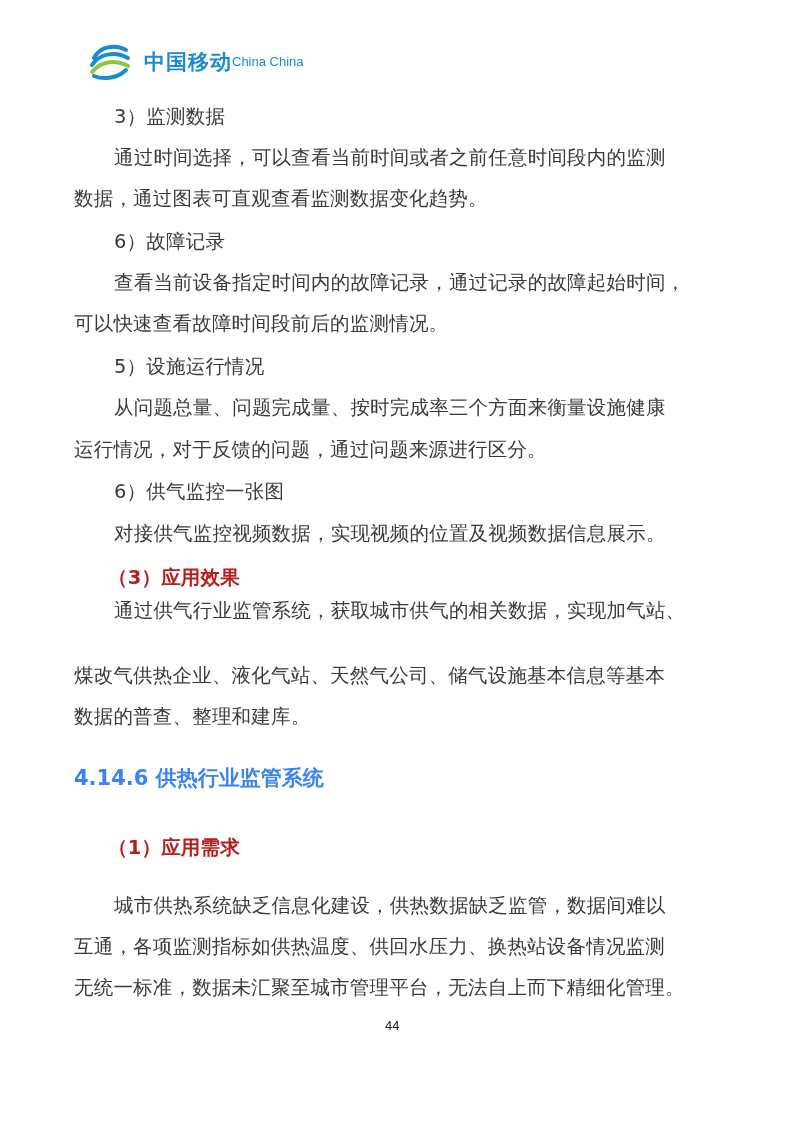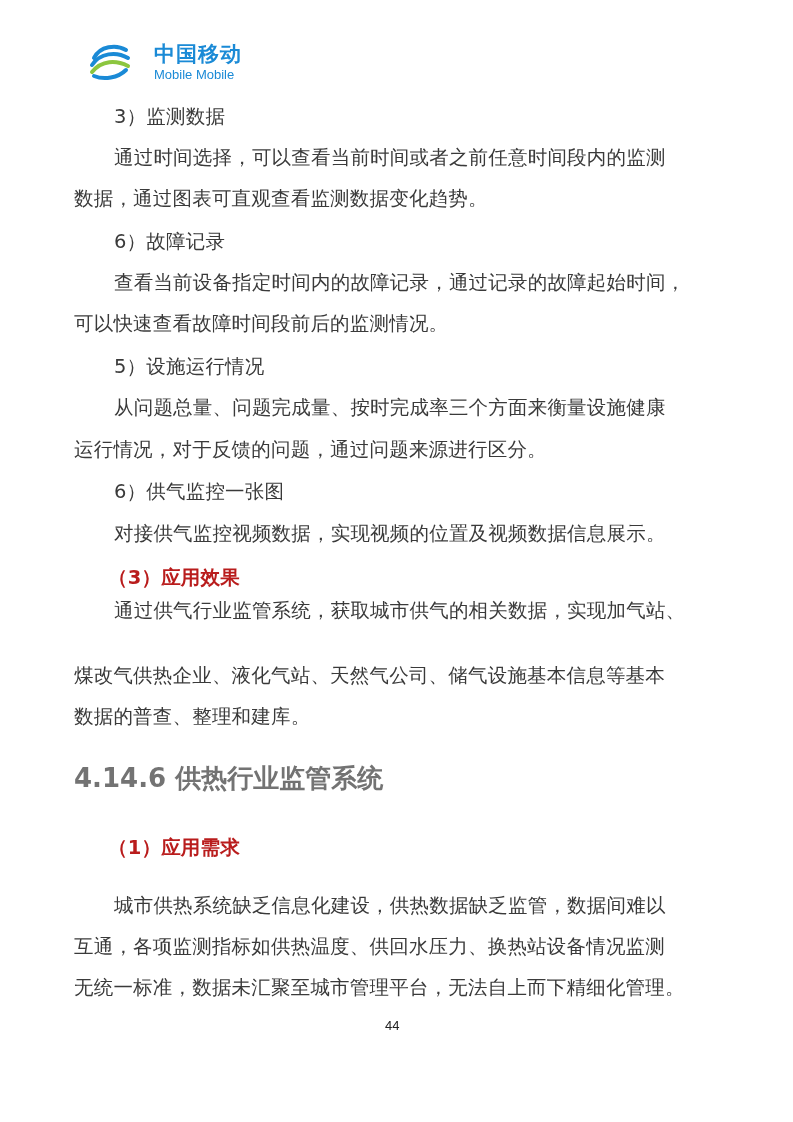--- a/index.html
+++ b/index.html
@@ -1,41 +1,41 @@
 <!DOCTYPE html>
 <html><head>
   <meta charset="utf-8">
   <style>
     html, body { margin:0; padding:0; background:#ffffff; }
     body { width:793px; height:1122px; position:relative; overflow:hidden;
            font-family:"DejaVu Sans","Liberation Sans",sans-serif; color:#3a3a3a; }
     .logo { position:absolute; left:86px; top:36px; height:52px; display:flex; align-items:center; }
     .logo svg { width:48px; height:48px; }
-    .logo-text { margin-left:20px; display:flex; flex-direction:column; line-height:1; }
+    .logo-text { margin-left:10px; display:flex; line-height:1; }
     .logo-cn { font-size:21px; color:#1a8ad6; letter-spacing:1px; font-weight:bold; }
     .logo-en { font-size:13px; color:#1a8ad6; margin-top:3px; font-family:"Liberation Sans",sans-serif; }
     .line { position:absolute; left:74px; width:650px; font-size:19.5px; white-space:nowrap; line-height:26px; letter-spacing:0.2px; }
     .indent { left:114px; }
     .bold { font-weight:bold; color:#b91c1c; }
-    .heading { position:absolute; left:74px; font-size:26px; font-weight:bold; color:#737373; line-height:26px; white-space:nowrap;text-align:center; }
+    .heading { position:absolute; left:74px; font-size:21px; font-weight:bold; color:#3b82f6; line-height:26px; white-space:nowrap;text-align:center; }
     .pagenum { position:absolute; left:385px; top:1018px; font-size:13px; color:#222; font-family:Liberation Sans, sans-serif; }
   </style>
 </head>
 <body>
 
 <div class="logo">
   <svg viewBox="0 0 48 48">
     <path d="M8 20 C14 8, 30 6, 40 12" stroke="#1a8ad6" stroke-width="4" fill="none" stroke-linecap="round"></path>
     <path d="M6 27 C14 15, 30 13, 42 20" stroke="#1a8ad6" stroke-width="4" fill="none" stroke-linecap="round"></path>
     <path d="M6 34 C16 22, 30 22, 42 28" stroke="#8cc63f" stroke-width="4" fill="none" stroke-linecap="round"></path>
     <path d="M8 38 C18 42, 32 40, 40 32" stroke="#1a8ad6" stroke-width="4" fill="none" stroke-linecap="round"></path>
   </svg>
   <div class="logo-text">
     <span class="logo-cn">中国移动</span>
-    <span class="logo-en">Mobile Mobile</span>
+    <span class="logo-en">China China</span>
   </div>
 </div>
 
 <div class="line indent" style="top:104px">3）监测数据</div>
 <div class="line indent" style="top:145px">通过时间选择，可以查看当前时间或者之前任意时间段内的监测</div>
 <div class="line" style="top:186px">数据，通过图表可直观查看监测数据变化趋势。</div>
 
 <div class="line indent" style="top:229px">6）故障记录</div>
 <div class="line indent" style="top:270px">查看当前设备指定时间内的故障记录，通过记录的故障起始时间，</div>
 <div class="line" style="top:311px">可以快速查看故障时间段前后的监测情况。</div>

